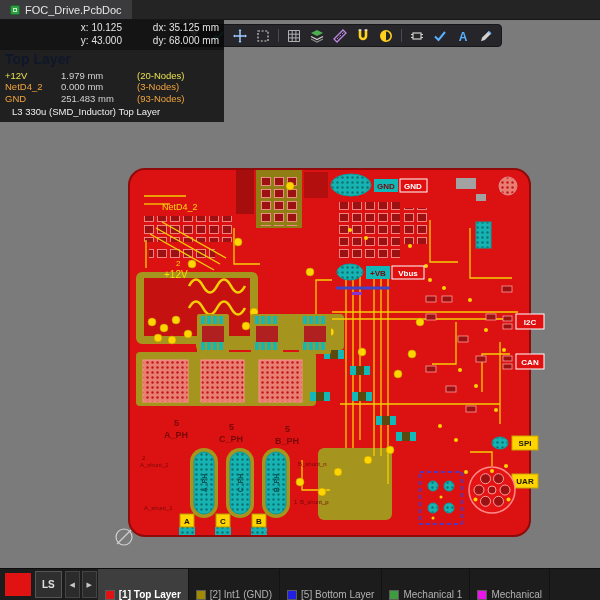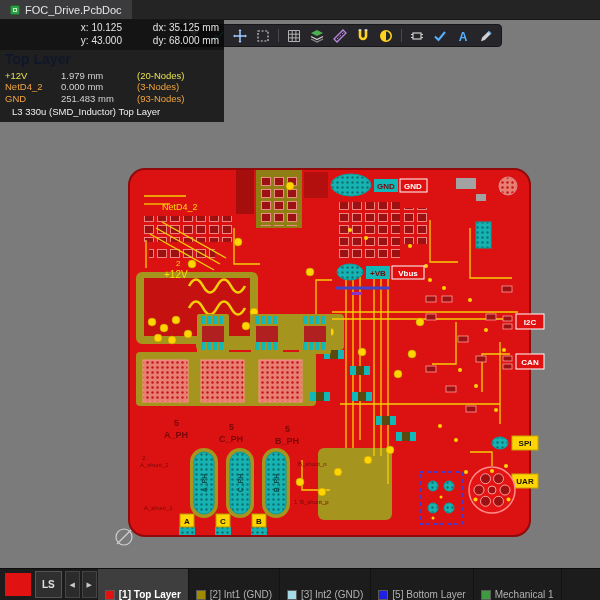--- a/index.html
+++ b/index.html
@@ -524,26 +524,26 @@
     <div class="sb-arrow">▶</div>
     <div class="layer-tab active">
       <span class="chip" style="background-color: rgb(224, 18, 18);"></span>
       <span>[1] Top Layer</span>
     </div>
     <div class="layer-tab">
       <span class="chip" style="background-color: rgb(160, 138, 0);"></span>
       <span>[2] Int1 (GND)</span>
     </div>
     <div class="layer-tab">
-      <span class="chip" style="background-color: rgb(166, 217, 232);"></span>
-      <span>[3] Int2 (GND)</span>
-    </div>
-    <div class="layer-tab">
       <span class="chip" style="background-color: rgb(32, 32, 224);"></span>
       <span>[5] Bottom Layer</span>
     </div>
     <div class="layer-tab">
       <span class="chip" style="background-color: rgb(63, 155, 63);"></span>
       <span>Mechanical 1</span>
     </div>
+    <div class="layer-tab">
+      <span class="chip" style="background-color: rgb(232, 22, 232);"></span>
+      <span>Mechanical</span>
+    </div>
   </div>
 
 </div>
 
 </body></html>

